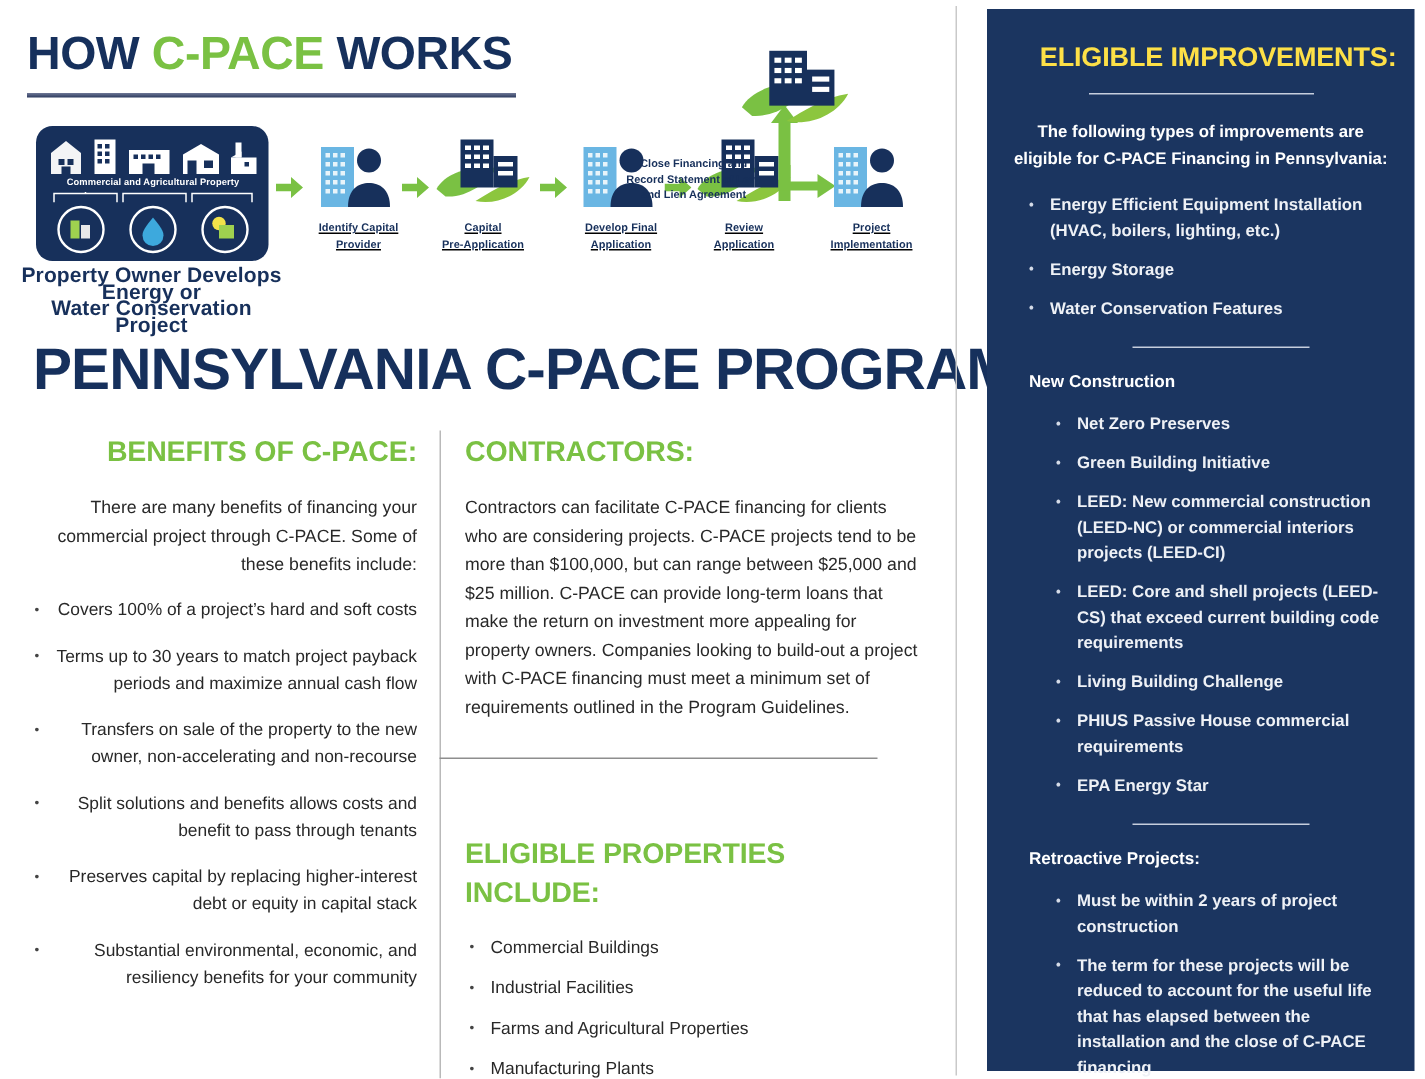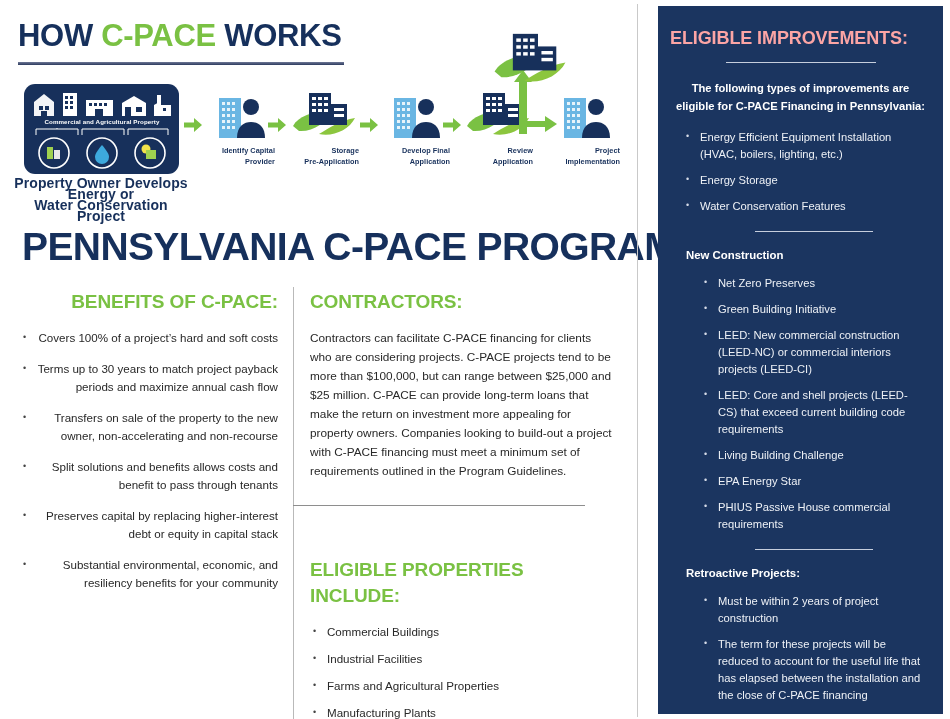--- a/index.html
+++ b/index.html
@@ -40,21 +40,21 @@
     line-height:11px; letter-spacing:0.1px;
   }
   .bldg-row { position:absolute; left:6px; top:7px; width:143px; height:26px; }
   .bl-caption {
     position:absolute; left:4px; top:34px; width:148px; text-align:center;
     font-size:6.2px; font-weight:bold; color:#ffffff; letter-spacing:0.1px;
   }
   .brackets { position:absolute; left:10px; top:44px; width:136px; height:7px; }
   .circ-row { position:absolute; left:10px; top:52px; width:136px; height:34px; }
 
-  .step { position:absolute; text-align:right; }
+  .step { position:absolute; text-align:center;text-decoration:underline; }
   .step-label {
     font-size:7.3px; font-weight:bold; color:#17305b; line-height:10.5px;
     letter-spacing:0.05px; white-space:nowrap;
   }
   .top-note {
     position:absolute; left:395px; top:34px; width:135px; text-align:center;
     font-size:7.3px; font-weight:bold; color:#17305b; line-height:10.5px;
   }
 
   
@@ -98,31 +98,31 @@
     position:absolute; left:637px; top:4px; width:1px; height:713px;
     background:#c9c9c9;
   }
 
   
   .panel {
     position:absolute; left:658px; top:6px; width:285px; height:708px;
     background:#1b3560;
   }
   .panel-title {
-    margin:22px 12px 0 12px; text-align:left;
-    font-size:18px; font-weight:800; color:#fca5a5; letter-spacing:-0.1px;
+    margin:22px 12px 0 12px; text-align:right;
+    font-size:18px; font-weight:800; color:#fde047; letter-spacing:-0.1px;
   }
   .panel-rule {
     width:150px; height:1px; background:#c6cedd; margin:13px auto 0 auto;
   }
   .panel-sub {
     margin:16px 14px 0 14px; text-align:center;
     font-size:11.2px; font-weight:bold; color:#ffffff; line-height:18px;
   }
-  ul.pb { list-style:none; margin:14px 18px 0 28px; padding:0; }
+  ul.pb { list-style:none; margin:14px 18px 0 28px; padding:0;font-weight:bold; }
   ul.pb li {
     position:relative; padding-left:14px; margin-bottom:9px;
     font-size:11.2px; color:#eef1f6; line-height:17px;
   }
   ul.pb li:before {
     content:"\2022"; position:absolute; left:0; top:-1px;
     font-size:9px; color:#d6dce8;
   }
   ul.pb.indent { margin-left:46px; }
   .panel-rule2 {
@@ -250,21 +250,21 @@
               <rect x="29" y="15" width="4" height="3"></rect>
               <rect x="35" y="15" width="4" height="3"></rect>
             <rect x="23" y="21" width="4" height="3"></rect>
               <rect x="29" y="21" width="4" height="3"></rect>
               <rect x="35" y="21" width="4" height="3"></rect>
             <rect x="45" y="20" width="10" height="3"></rect>
               <rect x="45" y="26" width="10" height="3"></rect>
           </g>
         </svg>
         <div class="step-label">
-          <span>Storage</span><br>
+          <span>Capital</span><br>
           <span>Pre-Application</span>
         </div>
       </div>
 
       <svg style="position:absolute;left:360px;top:48px;width:18px;height:14px" viewBox="0 0 18 14">
         <path d="M0 4.5 H10 V0 L18 7 L10 14 V9.5 H0 Z" fill="#7ac143"></path>
       </svg>
 
       <div class="step" style="left:378px;top:20px;width:72px;">
         <svg width="62" height="52" viewBox="0 0 62 52">
@@ -354,20 +354,25 @@
           </g>
           <circle cx="38" cy="17" r="8" fill="#17305b"></circle>
           <path d="M24 48 C24 36 31 32 38 32 C45 32 52 36 52 48 Z" fill="#17305b"></path>
         </svg>
         <div class="step-label">
           <span>Project</span><br>
           <span>Implementation</span>
         </div>
       </div>
 
+      <div class="top-note">
+        <span>Close Financing and</span><br>
+        <span>Record Statement of Levy</span><br>
+        <span>and Lien Agreement</span>
+      </div>
       <svg style="position:absolute;left:490px;top:-42px;width:80px;height:62px" viewBox="0 0 70 54">
         <path d="M4 38 C10 27 28 22 44 24 C38 34 24 44 10 43 Z" fill="#7ac143"></path>
         <path d="M66 30 C60 42 44 49 30 46 C40 40 52 32 66 30 Z" fill="#8cc63e"></path>
         <rect x="20" y="5" width="22" height="32" fill="#17305b"></rect>
         <rect x="42" y="16" width="16" height="21" fill="#17305b"></rect>
         <g fill="#ffffff">
           <rect x="23" y="9" width="4" height="3"></rect>
             <rect x="29" y="9" width="4" height="3"></rect>
             <rect x="35" y="9" width="4" height="3"></rect>
           <rect x="23" y="15" width="4" height="3"></rect>
@@ -379,20 +384,21 @@
           <rect x="45" y="20" width="10" height="3"></rect>
             <rect x="45" y="26" width="10" height="3"></rect>
         </g>
       </svg>
     </div>
 
     <div class="program-title">PENNSYLVANIA C-PACE PROGRAM</div>
 
     <div class="col-left">
       <div class="sec-head">BENEFITS OF C-PACE:</div>
+      <div class="body-p">There are many benefits of financing your commercial project through C-PACE. Some of these benefits include:</div>
       <ul class="b">
         <li>Covers 100% of a project’s hard and soft costs</li>
         <li>Terms up to 30 years to match project payback periods and maximize annual cash flow</li>
         <li>Transfers on sale of the property to the new owner, non-accelerating and non-recourse</li>
         <li>Split solutions and benefits allows costs and benefit to pass through tenants</li>
         <li>Preserves capital by replacing higher-interest debt or equity in capital stack</li>
         <li>Substantial environmental, economic, and resiliency benefits for your community</li>
       </ul>
     </div>
 
@@ -426,22 +432,22 @@
       <li>Water Conservation Features</li>
     </ul>
     <div class="panel-rule2"></div>
     <div class="panel-h">New Construction</div>
     <ul class="pb indent">
       <li>Net Zero Preserves</li>
       <li>Green Building Initiative</li>
       <li>LEED: New commercial construction (LEED-NC) or commercial interiors projects (LEED-CI)</li>
       <li>LEED: Core and shell projects (LEED-CS) that exceed current building code requirements</li>
       <li>Living Building Challenge</li>
+      <li>PHIUS Passive House commercial requirements</li>
       <li>EPA Energy Star</li>
-      <li>PHIUS Passive House commercial requirements</li>
     </ul>
     <div class="panel-rule2"></div>
     <div class="panel-h">Retroactive Projects:</div>
     <ul class="pb indent">
       <li>Must be within 2 years of project construction</li>
       <li>The term for these projects will be reduced to account for the useful life that has elapsed between the installation and the close of C-PACE financing</li>
     </ul>
   </div>
 
 </div>

